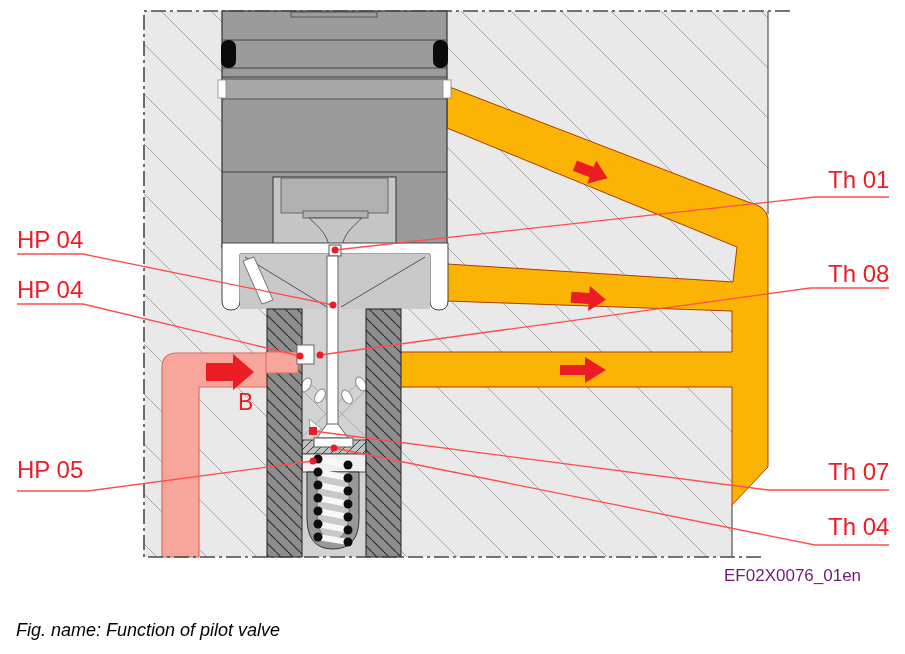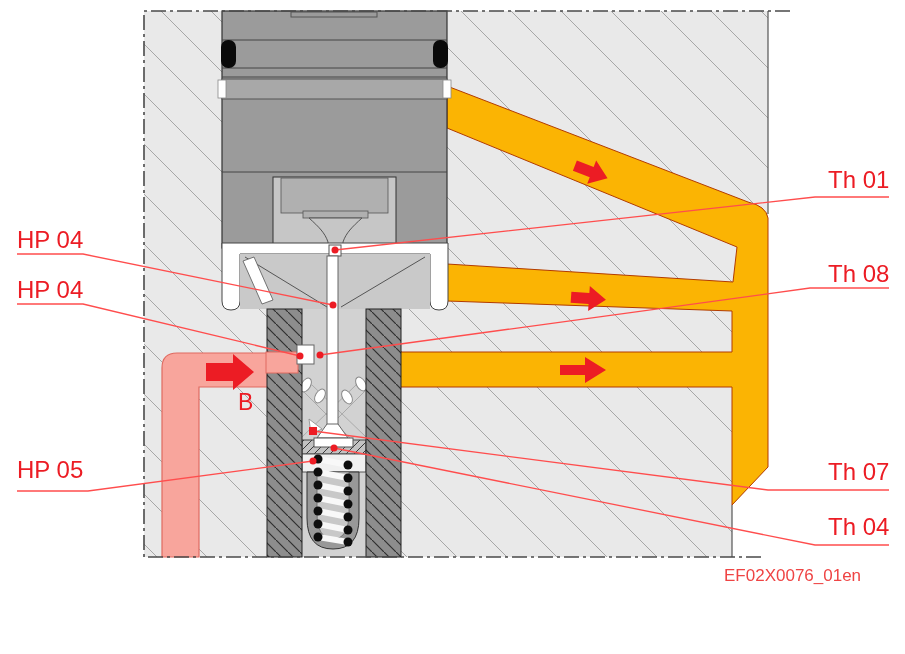--- a/index.html
+++ b/index.html
@@ -1,21 +1,21 @@
 <!DOCTYPE html>
 <html><head>
 <meta charset="utf-8">
 <style>
   html,body{margin:0;padding:0;background:#ffffff;}
   #stage{position:relative;width:905px;height:654px;background:#fff;overflow:hidden;
          font-family:"Liberation Sans",sans-serif;}
   #drawing{position:absolute;left:0;top:0;}
   .lbl{position:absolute;color:#EC1C24;font-size:24px;line-height:1.1;white-space:nowrap;}
   .lbl-b{position:absolute;color:#EC1C24;font-size:23px;line-height:1.1;}
-  .code{position:absolute;color:#ef4444;font-size:17px;line-height:1.1;white-space:nowrap;}
+  .code{position:absolute;color:#701a75;font-size:17px;line-height:1.1;white-space:nowrap;}
   .caption{position:absolute;color:#000;font-size:18px;font-style:italic;line-height:1.2;white-space:nowrap;}
 </style>
 </head>
 <body>
 
 <div id="stage">
 
   <svg id="drawing" width="905" height="654" viewBox="0 0 905 654">
     <defs>
       <pattern id="ph1" width="50" height="50" patternUnits="userSpaceOnUse">
@@ -176,13 +176,14 @@
 
   <div class="lbl" style="left:828px;top:167px">Th 01</div>
   <div class="lbl" style="left:828px;top:261px">Th 08</div>
   <div class="lbl" style="left:828px;top:459px">Th 07</div>
   <div class="lbl" style="left:828px;top:514px">Th 04</div>
 
   <div class="lbl-b" style="left:238px;top:390px">B</div>
 
   <div class="code" style="left:724px;top:567px">EF02X0076_01en</div>
 
+  <div class="caption" style="left:16px;top:620px">Fig. name: Function of pilot valve</div>
 </div>
 
 </body></html>

